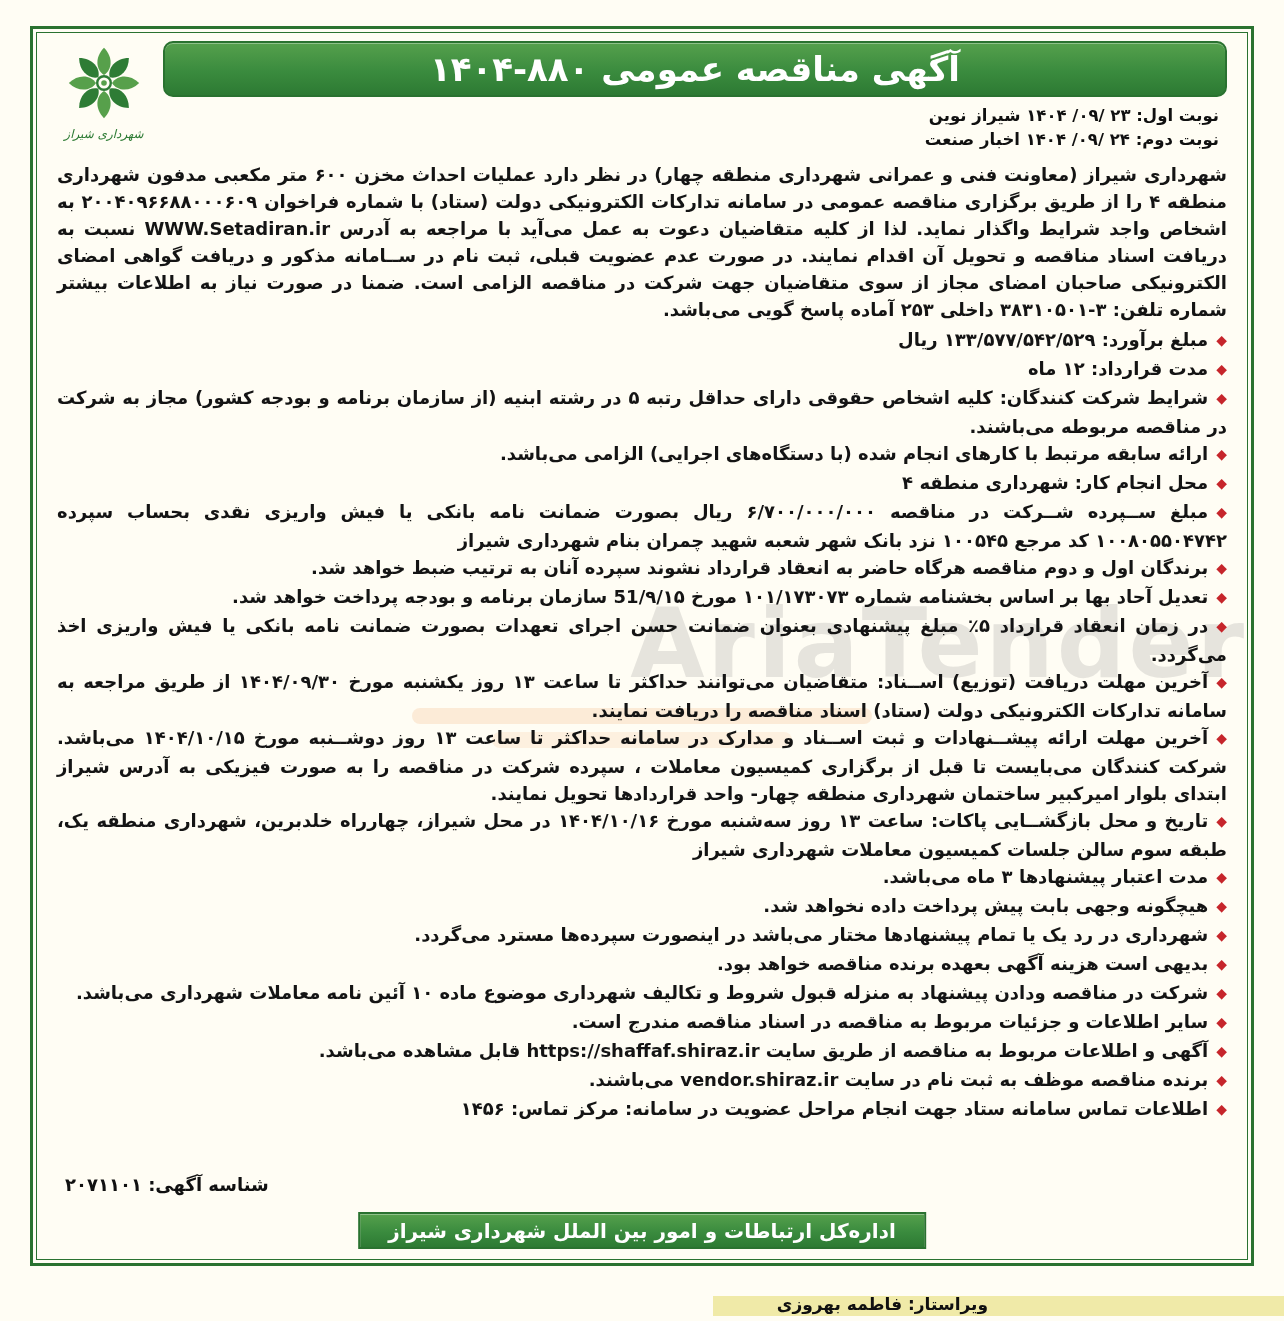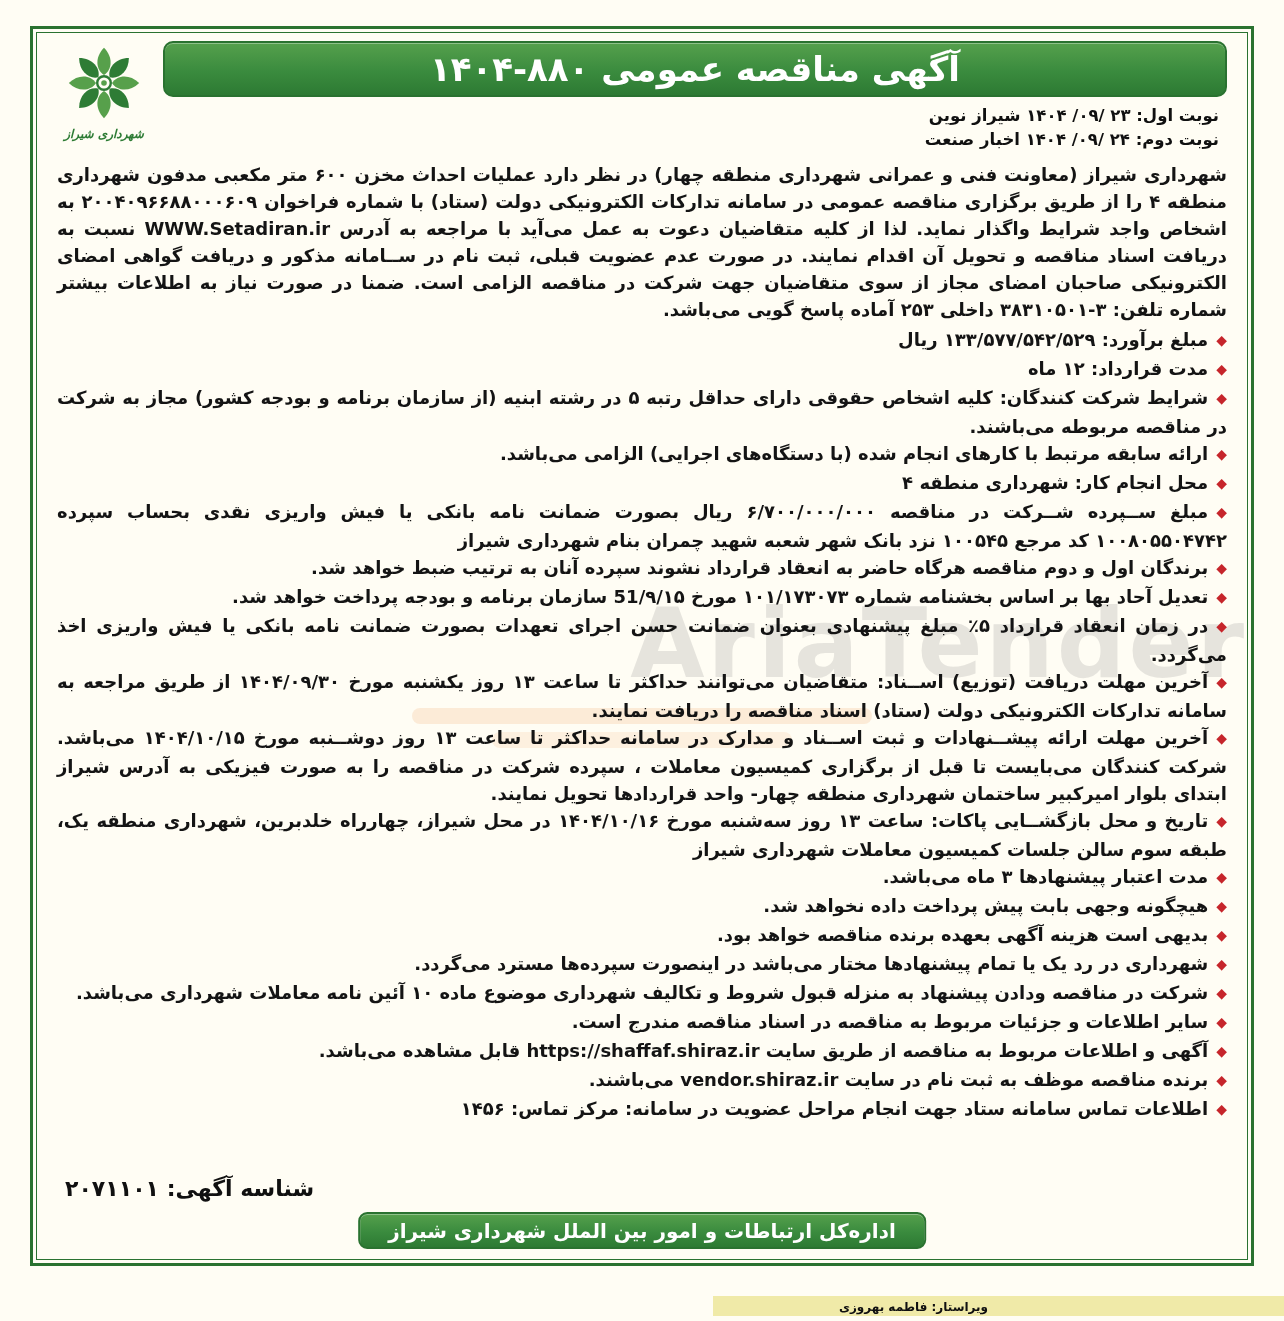--- a/index.html
+++ b/index.html
@@ -35,21 +35,21 @@
     border-radius:10px;
     display:flex; align-items:center; justify-content:center;
     color:#ffffff; font-weight:bold; font-size:34px; letter-spacing:1px;
     box-shadow: inset 0 1px 0 rgba(255,255,255,.35);
   }
   .notices { padding:7px 8px 0 0; text-align:right; }
   .notice-line { font-size:16.5px; font-weight:bold; line-height:24px; color:#101010; }
 
   .logo-box { width:94px; flex:0 0 94px; text-align:center; padding-top:2px; }
   .logo-caption {
-    font-size:12px; font-weight:bold; color:#2e7c35; font-style:italic; line-height:14px;
+    font-size:12px; font-weight:normal; color:#2e7c35; font-style:italic; line-height:14px;
   }
 
   
   .intro {
     margin-top:9px;
     font-size:18px; font-weight:bold; line-height:27px;
     text-align:justify; text-justify:inter-word;
   }
   .items { margin-top:3px; position:relative; z-index:2; }
   .item {
@@ -72,43 +72,43 @@
   }
   .wm-bar1, .wm-bar2 {
     height:16px; border-radius:8px; margin:8px auto 0 auto;
     background:rgba(235,130,40,0.14);
   }
   .wm-bar1 { width:460px; }
   .wm-bar2 { width:300px; background:rgba(235,130,40,0.10); }
 
   
   .ad-id {
-    position:absolute; left:28px; bottom:58px;
-    font-size:22px; font-weight:bold; color:#101010;
+    position:absolute; left:28px; bottom:64px;
+    font-size:18px; font-weight:bold; color:#101010;
   }
   .dept-bar {
     position:absolute; bottom:10px; left:50%; transform:translateX(-50%);
     height:37px; padding:0 28px; white-space:nowrap;
     background:linear-gradient(180deg, #55a04c 0%, var(--green, #3a8b3e) 55%, #2d7a33 100%);
     border:2px solid var(--green_dark, #2a7230);
-    border-radius:9px;
+    border-radius:0;
     display:inline-flex; align-items:center; justify-content:center;
     color:#ffffff; font-weight:bold; font-size:20px;
     box-shadow: inset 0 1px 0 rgba(255,255,255,.35);
     text-align: right;
   }
 
   
   .yellow-bar {
     position:absolute; right:0; bottom:5px; width:571px; height:20px;
     background:var(--yellow, #f0eaa8);
   }
   .editor-line {
     position:absolute; right:296px; bottom:7px; z-index:3;
-    font-size:12px; font-weight:bold; color:#101010;
+    font-size:17px; font-weight:bold; color:#101010;
   }
 </style>
 </head>
 <body>
 
 <div class="page">
 
   <div class="frame">
     <div class="frame-inner">
 
@@ -168,23 +168,23 @@
 
   <div class="item"><span class="diamond">◆</span><span class="item-text">آخرین مهلت ارائه پیشــنهادات و ثبت اســناد و مدارک در سامانه حداکثر تا ساعت ۱۳ روز دوشــنبه مورخ ۱۴۰۴/۱۰/۱۵ می‌باشد. شرکت کنندگان می‌بایست تا قبل از برگزاری کمیسیون معاملات ، سپرده شرکت در مناقصه را به صورت فیزیکی به آدرس شیراز ابتدای بلوار امیرکبیر ساختمان شهرداری منطقه چهار- واحد قراردادها تحویل نمایند.</span></div>
 
   <div class="item"><span class="diamond">◆</span><span class="item-text">تاریخ و محل بازگشــایی پاکات: ساعت ۱۳ روز سه‌شنبه مورخ ۱۴۰۴/۱۰/۱۶ در محل شیراز، چهارراه خلدبرین، شهرداری منطقه یک، طبقه سوم سالن جلسات کمیسیون معاملات شهرداری شیراز</span></div>
 
   <div class="item"><span class="diamond">◆</span><span class="item-text">مدت اعتبار پیشنهادها ۳ ماه می‌باشد.</span></div>
 
 
   <div class="item"><span class="diamond">◆</span><span class="item-text">هیچگونه وجهی بابت پیش پرداخت داده نخواهد شد.</span></div>
 
+  <div class="item"><span class="diamond">◆</span><span class="item-text">شهرداری در رد یک یا تمام پیشنهادها مختار می‌باشد در اینصورت سپرده‌ها مسترد می‌گردد.</span></div>
+
   <div class="item"><span class="diamond">◆</span><span class="item-text">بدیهی است هزینه آگهی بعهده برنده مناقصه خواهد بود.</span></div>
-
-  <div class="item"><span class="diamond">◆</span><span class="item-text">شهرداری در رد یک یا تمام پیشنهادها مختار می‌باشد در اینصورت سپرده‌ها مسترد می‌گردد.</span></div>
 
   <div class="item"><span class="diamond">◆</span><span class="item-text">شرکت در مناقصه ودادن پیشنهاد به منزله قبول شروط و تکالیف شهرداری موضوع ماده ۱۰ آئین نامه معاملات شهرداری می‌باشد.</span></div>
 
   <div class="item"><span class="diamond">◆</span><span class="item-text">سایر اطلاعات و جزئیات مربوط به مناقصه در اسناد مناقصه مندرج است.</span></div>
 
   <div class="item"><span class="diamond">◆</span><span class="item-text">آگهی و اطلاعات مربوط به مناقصه از طریق سایت https://shaffaf.shiraz.ir قابل مشاهده می‌باشد.</span></div>
 
   <div class="item"><span class="diamond">◆</span><span class="item-text">برنده مناقصه موظف به ثبت نام در سایت vendor.shiraz.ir می‌باشند.</span></div>
 
   <div class="item"><span class="diamond">◆</span><span class="item-text">اطلاعات تماس سامانه ستاد جهت انجام مراحل عضویت در سامانه: مرکز تماس: ۱۴۵۶</span></div>

